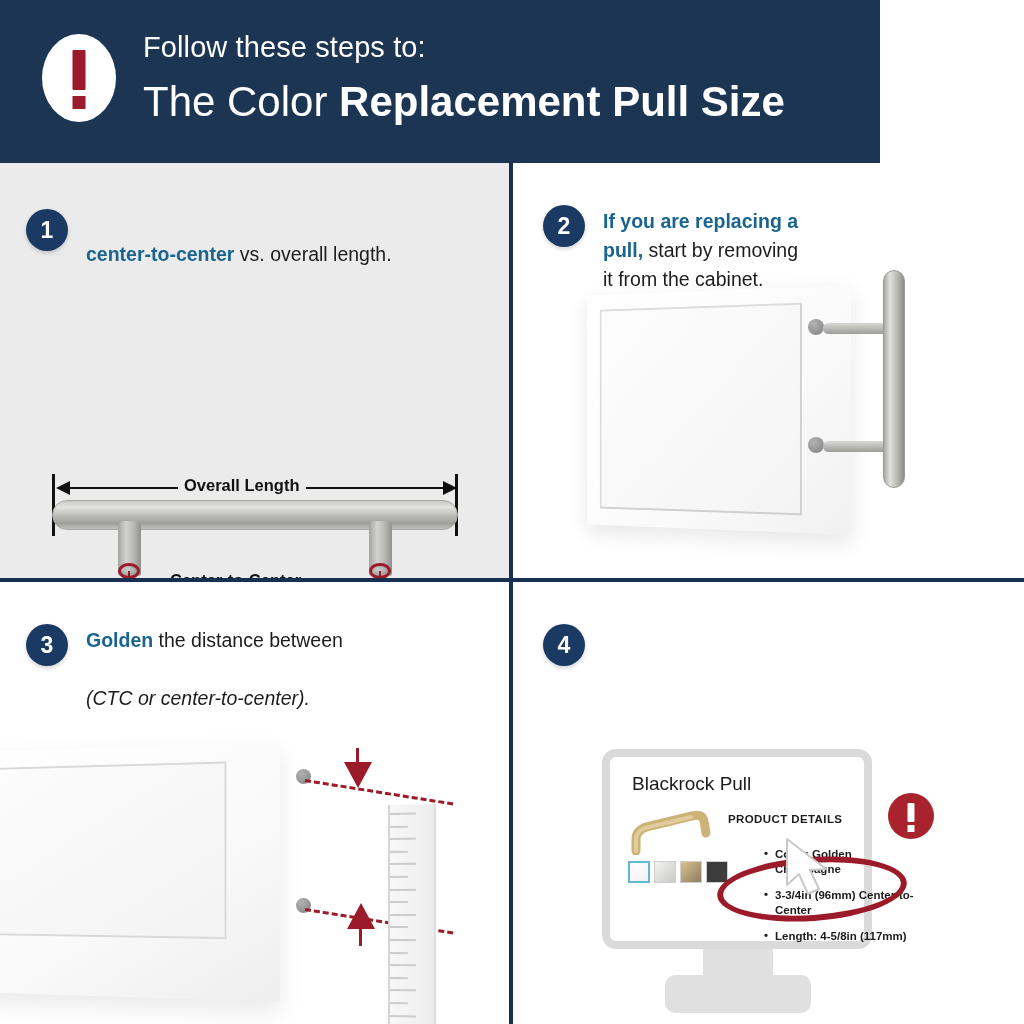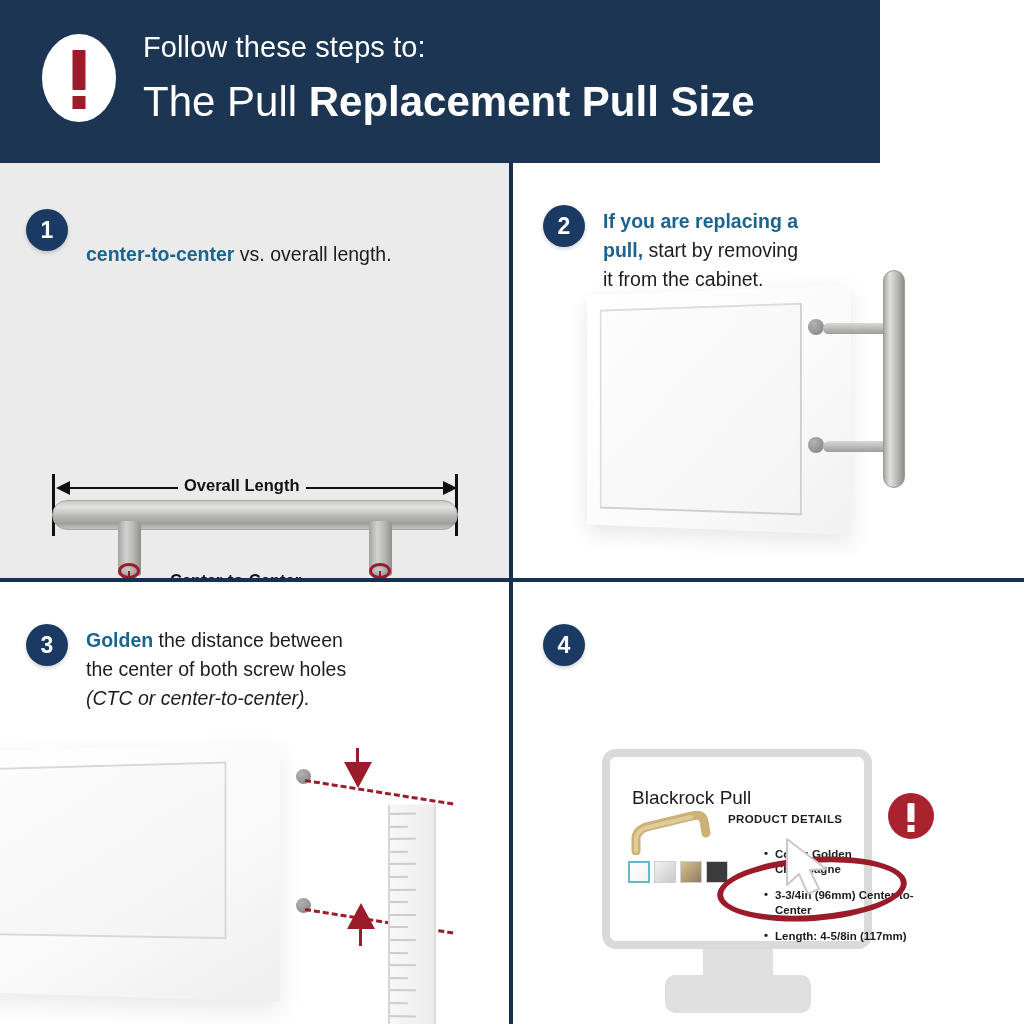--- a/index.html
+++ b/index.html
@@ -153,21 +153,21 @@
   #ra-up-stem{position:absolute;left:359px;top:928px;width:3px;height:18px;background:#9c1b2b;}
 
   
   .monitor{
     position:absolute;left:89px;top:167px;width:270px;height:200px;
     background:#ffffff;border:8px solid #dadada;border-radius:14px;box-sizing:border-box;
   }
   .mon-neck{position:absolute;left:190px;top:367px;width:70px;height:32px;background:#e0e0e0;}
   .mon-base{position:absolute;left:152px;top:393px;width:146px;height:38px;background:#e0e0e0;border-radius:10px;}
 
-  .prod-title{position:absolute;left:22px;top:16px;font-size:19px;font-weight:400;color:#1c1c1c;margin-top:14px;}
+  .prod-title{position:absolute;left:22px;top:16px;font-size:19px;font-weight:400;color:#1c1c1c;}
   .prod-img{
     position:absolute;left:20px;top:52px;width:86px;height:46px;
   }
   .thumbs{position:absolute;left:18px;top:104px;display:flex;gap:4px;}
   .thumb{width:22px;height:22px;border:1px solid #cfcfcf;box-sizing:border-box;}
   .thumb.sel{border:2px solid #63b9c9;}
   .t1{background:linear-gradient(135deg,#fff,#f2f2f2);}
   .t2{background:linear-gradient(135deg,#f2f2f2,#c9c9c7);}
   .t3{background:linear-gradient(135deg,#d9c08e,#8d7d63);}
   .t4{background:#3c3c3c;}
@@ -193,21 +193,21 @@
 <body>
 
 <div class="page">
 
   <div class="header">
     <div class="hdr-badge">
       <div class="bang"></div>
       <div class="dot"></div>
     </div>
     <div class="hdr-l1">Follow these steps to:</div>
-    <div class="hdr-l2"><span>The Pull </span><b>Replacement Pull Size</b></div>
+    <div class="hdr-l2"><span>The Color </span><b>Replacement Pull Size</b></div>
   </div>
 
   <div class="divider-v"></div>
   <div class="divider-h"></div>
 
   <div class="panel" id="panel1">
     <div class="num-badge" style="left:26px;top:46px;">1</div>
     <div class="step-text" style="left:86px;top:48px;width:380px;">
       <br>
       <span class="blue">center-to-center</span><span> vs. overall length.</span>
@@ -247,21 +247,21 @@
     <div class="hole" id="p2hole2"></div>
     <div class="p2screw" id="p2screw1"></div>
     <div class="p2screw" id="p2screw2"></div>
     <div class="p2bar"></div>
   </div>
 
   <div class="panel" id="panel3">
     <div class="num-badge" style="left:26px;top:42px;">3</div>
     <div class="step-text" style="left:86px;top:44px;width:390px;">
       <span class="blue">Golden</span><span> the distance between</span><br>
-      <span>the center of both screw holes</span><br>
+      <br>
       <span class="ital">(CTC or center-to-center).</span>
     </div>
     <div class="door3">
       <div class="door3-inner"></div>
     </div>
   </div>
 
   <div class="hole" id="p3hole1"></div>
   <div class="hole" id="p3hole2"></div>
   <div class="dashline" id="dash1"></div>

